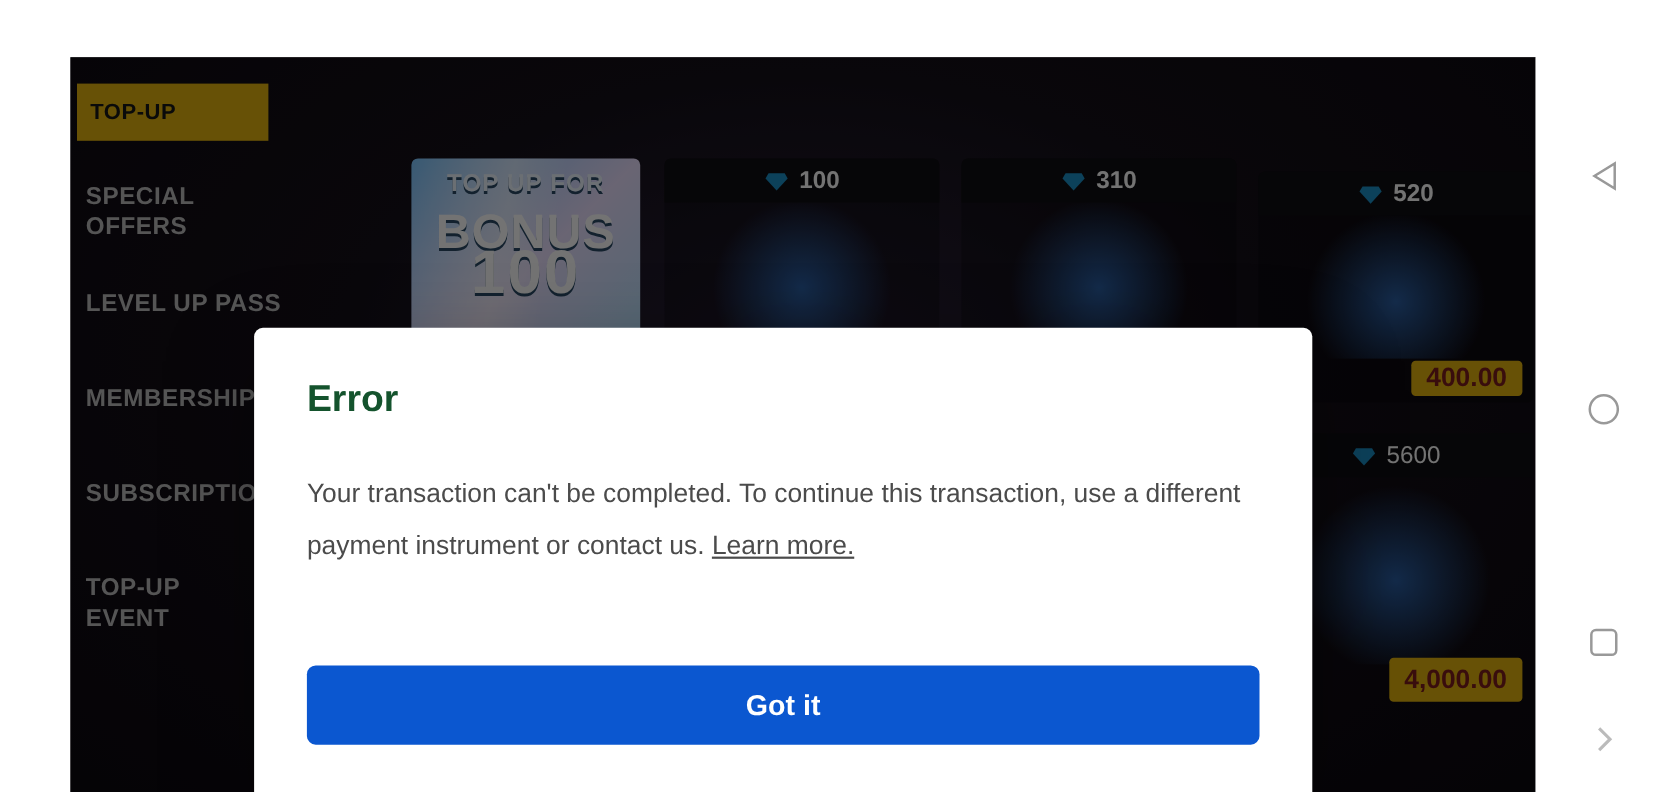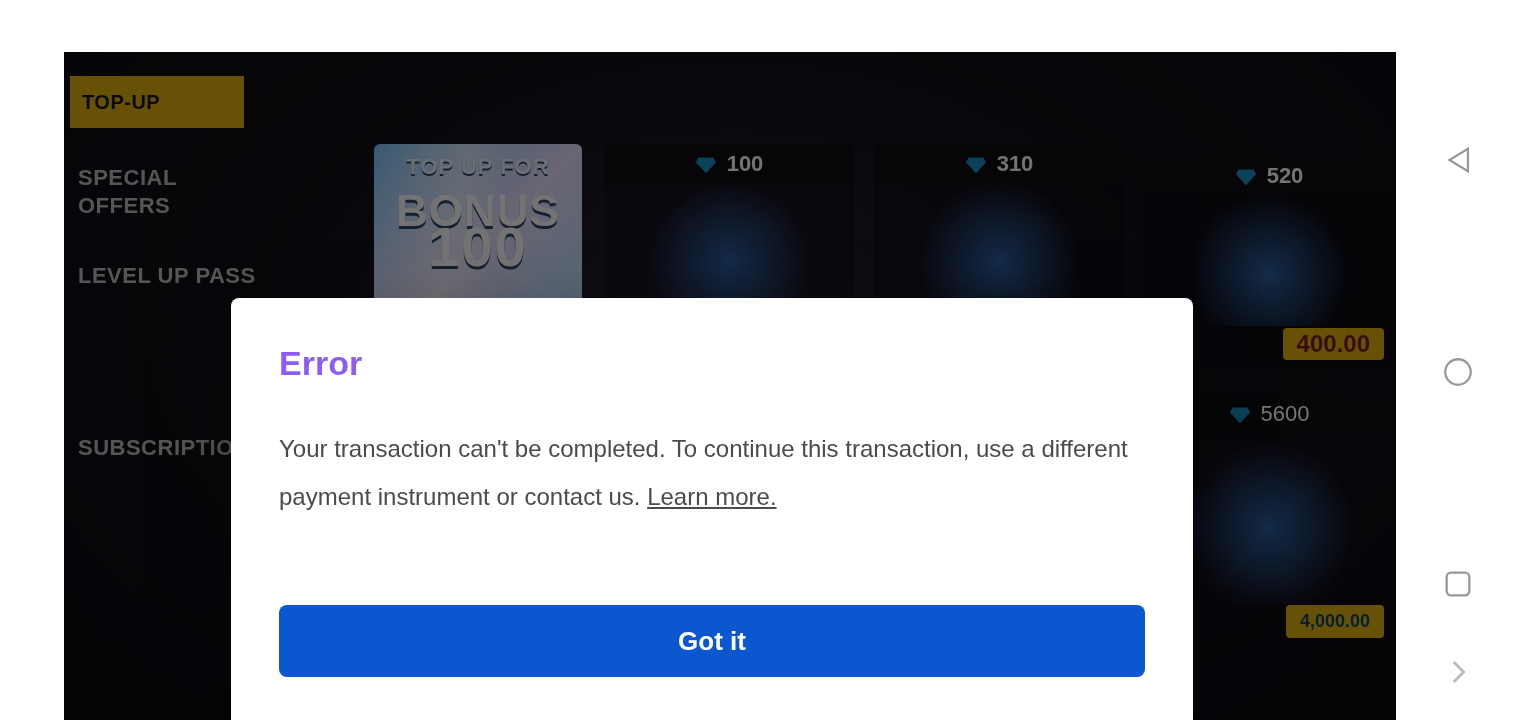--- a/index.html
+++ b/index.html
@@ -65,32 +65,32 @@
     font-weight:900; font-size:24px; padding:2px 14px; border-radius:4px;
   }
 
   
   .card2 { position:absolute; width:250px; height:250px; }
   .card2 .head { position:absolute; left:0; right:0; top:0; height:40px; background:#0f0f12;
      display:flex; align-items:center; justify-content:center; gap:10px; color:#fff; font-weight:400; font-size:22px; }
   .card2 .head svg{width:22px;height:22px;}
   .card2 .img { position:absolute; left:0; right:0; top:40px; bottom:40px;
     background: radial-gradient(circle at 50% 55%, #2b5fa3 0%, rgba(43,95,163,0) 55%); }
-  .card2 .price { position:absolute; right:10px; bottom:6px; background:#e4b40e; color:#0c4a6e;
-    font-weight:900; font-size:18px; padding:6px 14px; border-radius:4px; }
+  .card2 .price { position:absolute; right:10px; bottom:6px; background:#e4b40e; color:#7f1d1d;
+    font-weight:900; font-size:24px; padding:6px 14px; border-radius:4px; }
 
   .overlay { position:absolute; inset:0; background:rgba(0,0,0,.55); }
 
   
   .modal {
     position:absolute; left:167px; top:246px; width:962px; height:auto;
     background:#ffffff; border-radius:8px; padding: 46px 48px 52px 48px;
     box-shadow: 0 30px 80px rgba(0,0,0,.35);
   }
-  .modal h2 { font-size:34px; font-weight:600; color:#8b5cf6; }
+  .modal h2 { font-size:34px; font-weight:600; color:#14532d; }
   .modal p { margin-top:42px; font-size:24px; line-height:48px; color:#4b4b4b; }
   .modal p a { text-decoration: underline; color:#4b4b4b; }
   .modal .gotit { margin-top:84px; width:100%; height:72px; border:none; border-radius:8px; background:#0b57d0; color:#fff; font-size:26px; font-weight:600; cursor:pointer; }
 
   
   .rightbar { position:absolute; right:0; top:52px; width:124px; height:668px; background:#ffffff; display:flex; flex-direction:column; align-items:center; justify-content:space-between; padding:90px 0 30px 0; }
   .rightbar .grp { display:flex; flex-direction:column; gap:176px; align-items:center; }
   .sysbtn { width:36px; height:36px; color:#888; display:flex; align-items:center; justify-content:center; }
   .sysbtn svg { width:34px; height:34px; }
 
@@ -108,22 +108,29 @@
     <div class="sidebar">
       <div class="tab active">
         <span>TOP-UP</span>
       </div>
       <div class="side-item" style="top:210px;">
         <span>LEVEL UP PASS</span>
       </div>
       <div class="side-item" style="top:112px;">
         <span>SPECIAL OFFERS</span>
       </div>
+      <div class="side-item" style="top:296px;">
+        <span>MEMBERSHIP</span>
+      </div>
       <div class="side-item" style="top:382px;">
         <span>SUBSCRIPTION</span>
+      </div>
+      <div class="side-item" style="top:468px;">
+        <span>TOP-UP EVENT</span>
+        <span class="chev">⌄</span>
       </div>
     </div>
 
     <div class="offers-panel">
       <div class="bonus">
         <div class="slant"></div>
         <div class="t">TOP UP FOR</div>
         <div class="b">BONUS</div>
         <div class="n">100</div>
       </div>

